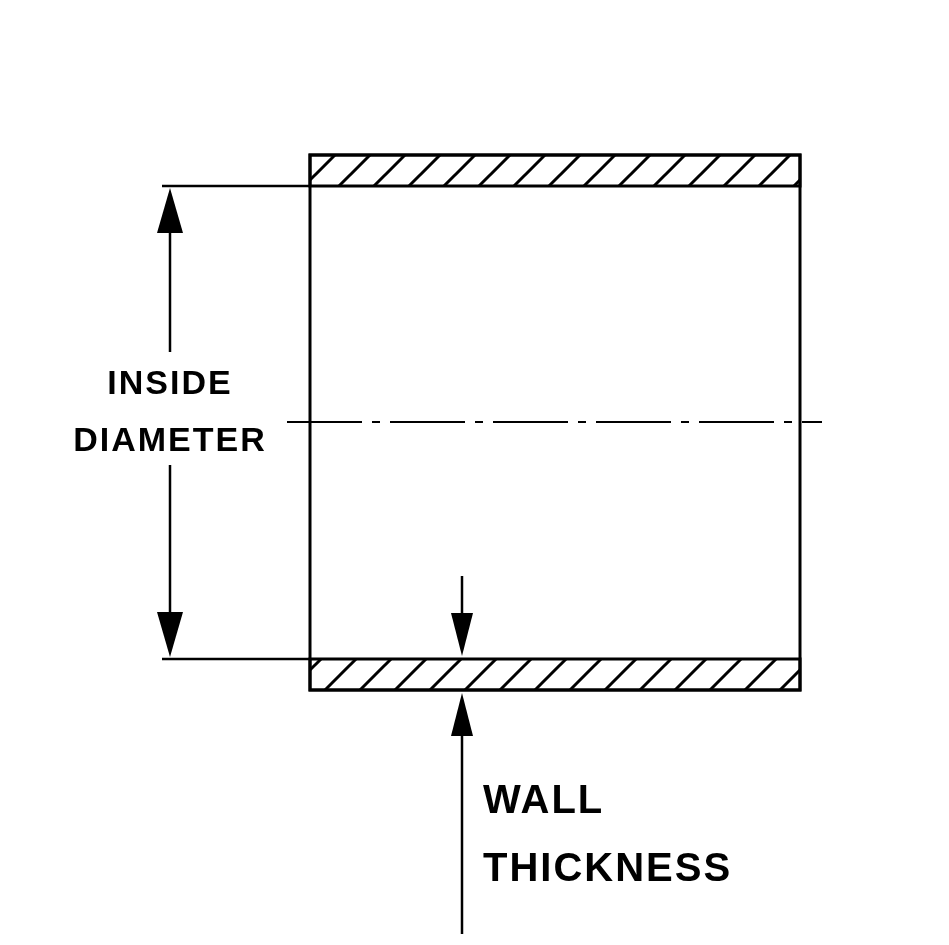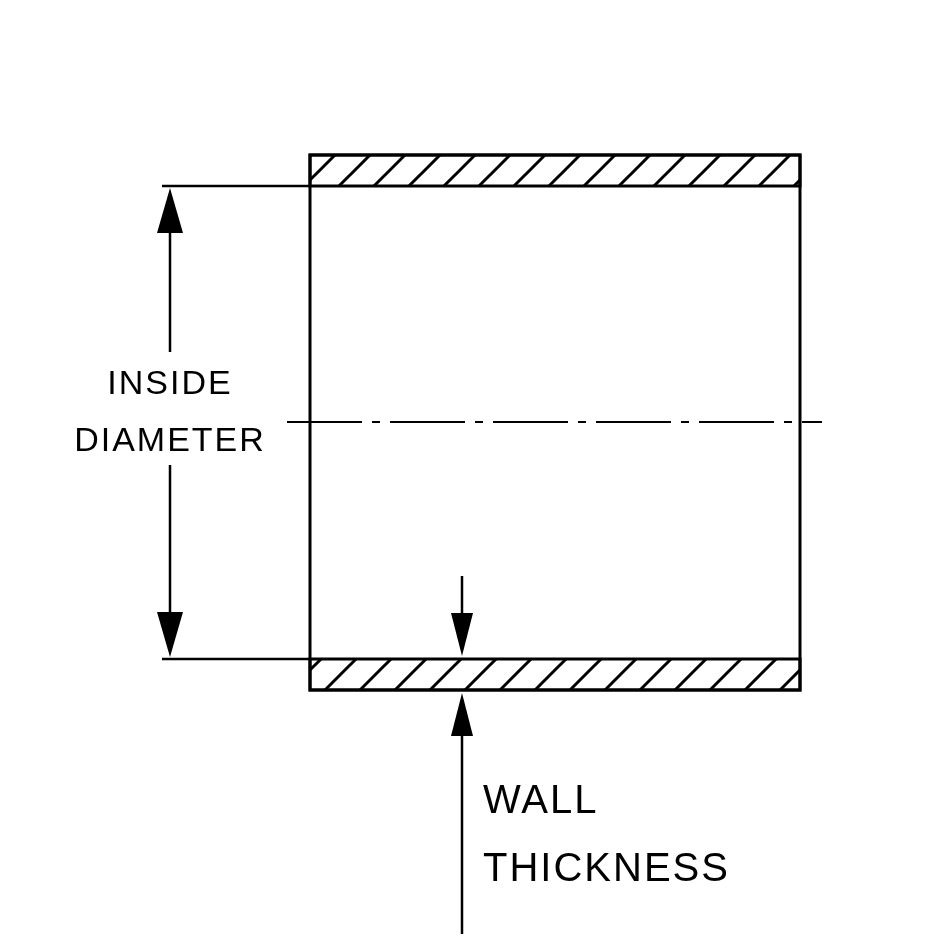--- a/index.html
+++ b/index.html
@@ -6,20 +6,21 @@
     margin: 0;
     padding: 0;
     background: #ffffff;
   }
   .canvas {
     position: relative;
     width: 949px;
     height: 945px;
     background: var(--bg-color, #ffffff);
     overflow: hidden;
+    font-weight: bold;
   }
   svg {
     display: block;
   }
   svg line, svg rect, svg path, svg polygon {
     shape-rendering: geometricPrecision;
   }
   text {
     font-family: "Liberation Sans", sans-serif;
     fill: var(--line-color, #000000);

